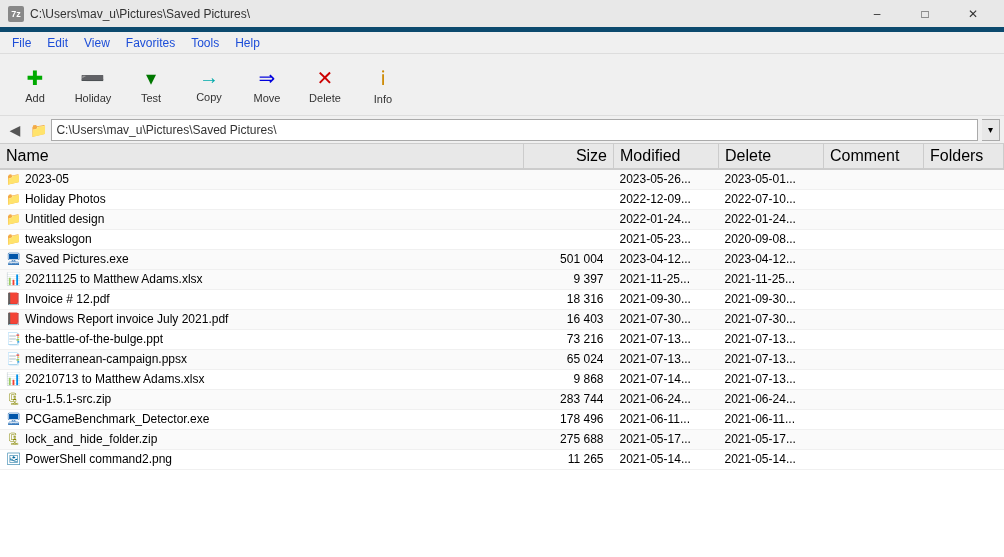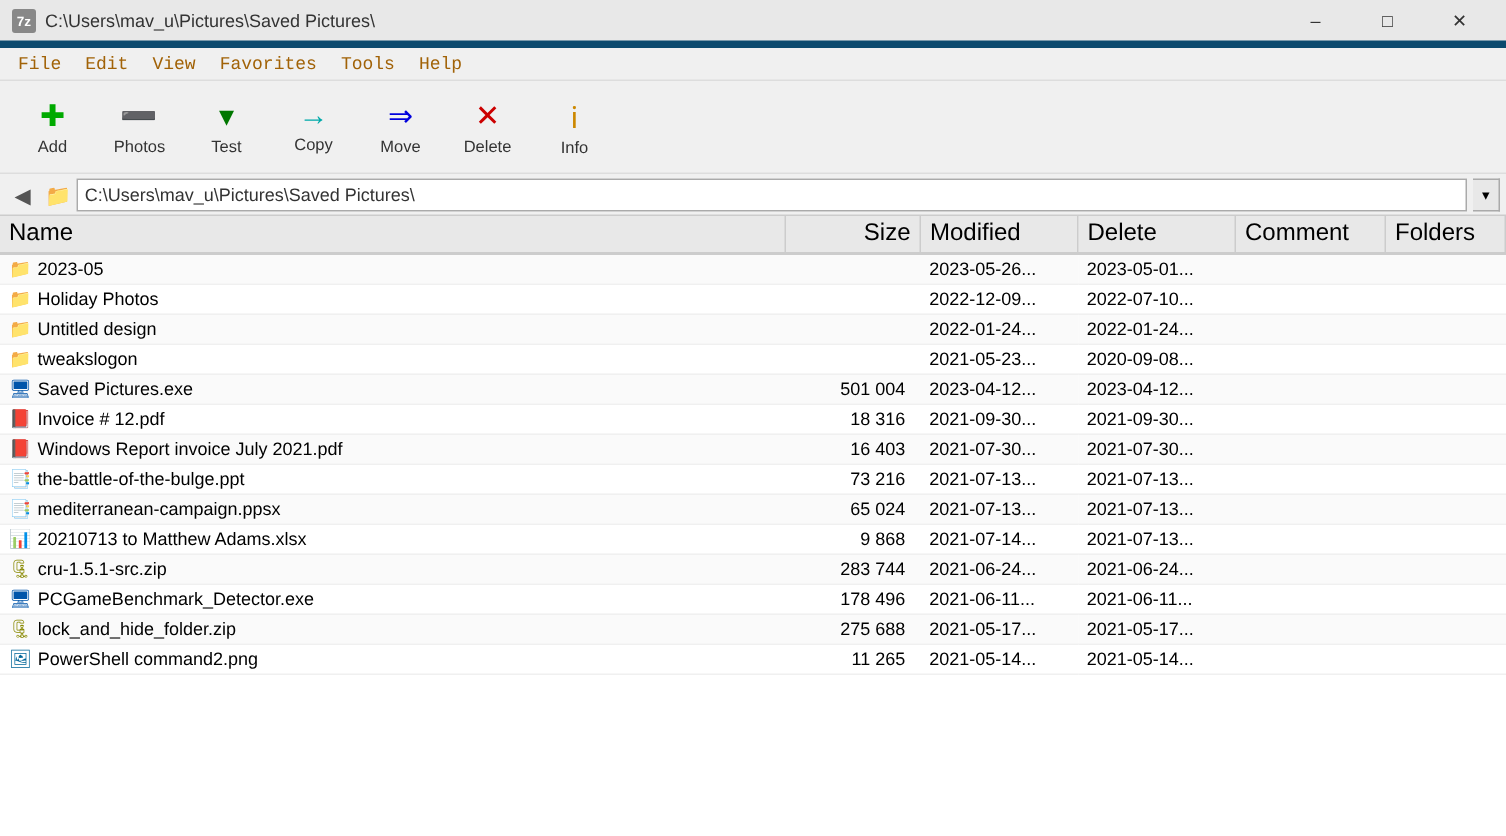--- a/index.html
+++ b/index.html
@@ -34,22 +34,21 @@
       height: 22px;
       display: flex;
       align-items: center;
       padding: 0 4px;
       border-bottom: 1px solid #ddd;
     }
     .menu-item {
       padding: 2px 8px;
       cursor: pointer;
       font-size: 12px;
-      color: #a16207;
-      font-family: Liberation Mono, monospace;
+      color: #1d4ed8;
     }
 
     
     #toolbar {
       background: #f0f0f0;
       height: 62px;
       display: flex;
       align-items: center;
       padding: 4px 8px;
       gap: 4px;
@@ -148,21 +147,21 @@
     <span class="menu-item">Help</span>
   </div>
 
 <div id="toolbar">
 <div class="toolbar-btn">
       <span class="btn-icon" style="color: rgb(0, 170, 0);">✚</span>
       <span class="btn-label">Add</span>
     </div>
     <div class="toolbar-btn">
       <span class="btn-icon" style="color: rgb(0, 85, 221);">➖</span>
-      <span class="btn-label">Photos</span>
+      <span class="btn-label">Holiday</span>
     </div>
     <div class="toolbar-btn">
       <span class="btn-icon" style="color: rgb(0, 119, 0);">▾</span>
       <span class="btn-label">Test</span>
     </div>
     <div class="toolbar-btn">
       <span class="btn-icon" style="color: rgb(0, 170, 170);">→</span>
       <span class="btn-label">Copy</span>
     </div>
     <div class="toolbar-btn">
@@ -232,20 +231,28 @@
           <td></td>
         </tr>
         <tr style="background: rgb(250, 250, 250);">
           <td><span style="color:#0055aa; margin-right:4px;">🖥</span>Saved Pictures.exe</td>
           <td class="size">501 004</td>
           <td>2023-04-12...</td>
           <td>2023-04-12...</td>
           <td></td>
           <td></td>
         </tr>
+        <tr style="background: rgb(250, 250, 250);">
+          <td><span style="color:#007700; margin-right:4px;">📊</span>20211125 to Matthew Adams.xlsx</td>
+          <td class="size">9 397</td>
+          <td>2021-11-25...</td>
+          <td>2021-11-25...</td>
+          <td></td>
+          <td></td>
+        </tr>
         <tr>
           <td><span style="color:#cc0000; margin-right:4px;">📕</span>Invoice # 12.pdf</td>
           <td class="size">18 316</td>
           <td>2021-09-30...</td>
           <td>2021-09-30...</td>
           <td></td>
           <td></td>
         </tr>
         <tr style="background: rgb(250, 250, 250);">
           <td><span style="color:#cc0000; margin-right:4px;">📕</span>Windows Report invoice July 2021.pdf</td>

